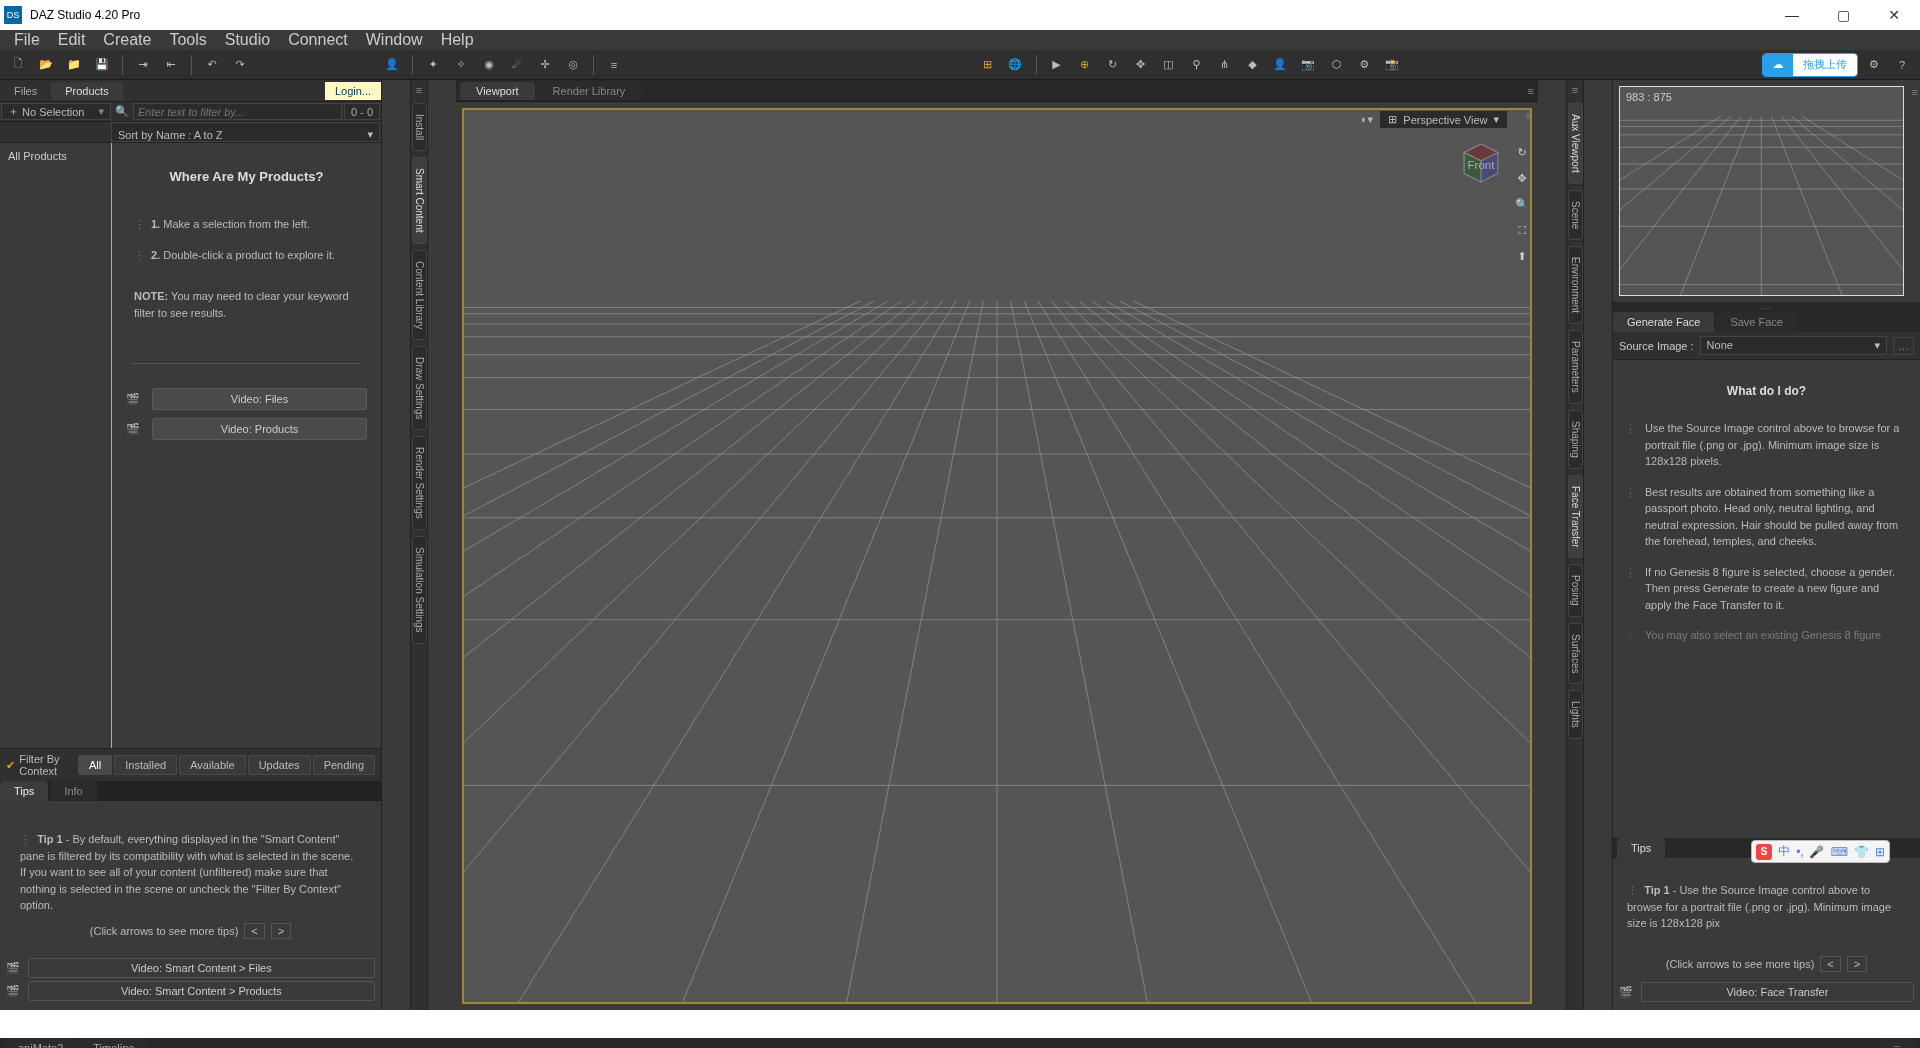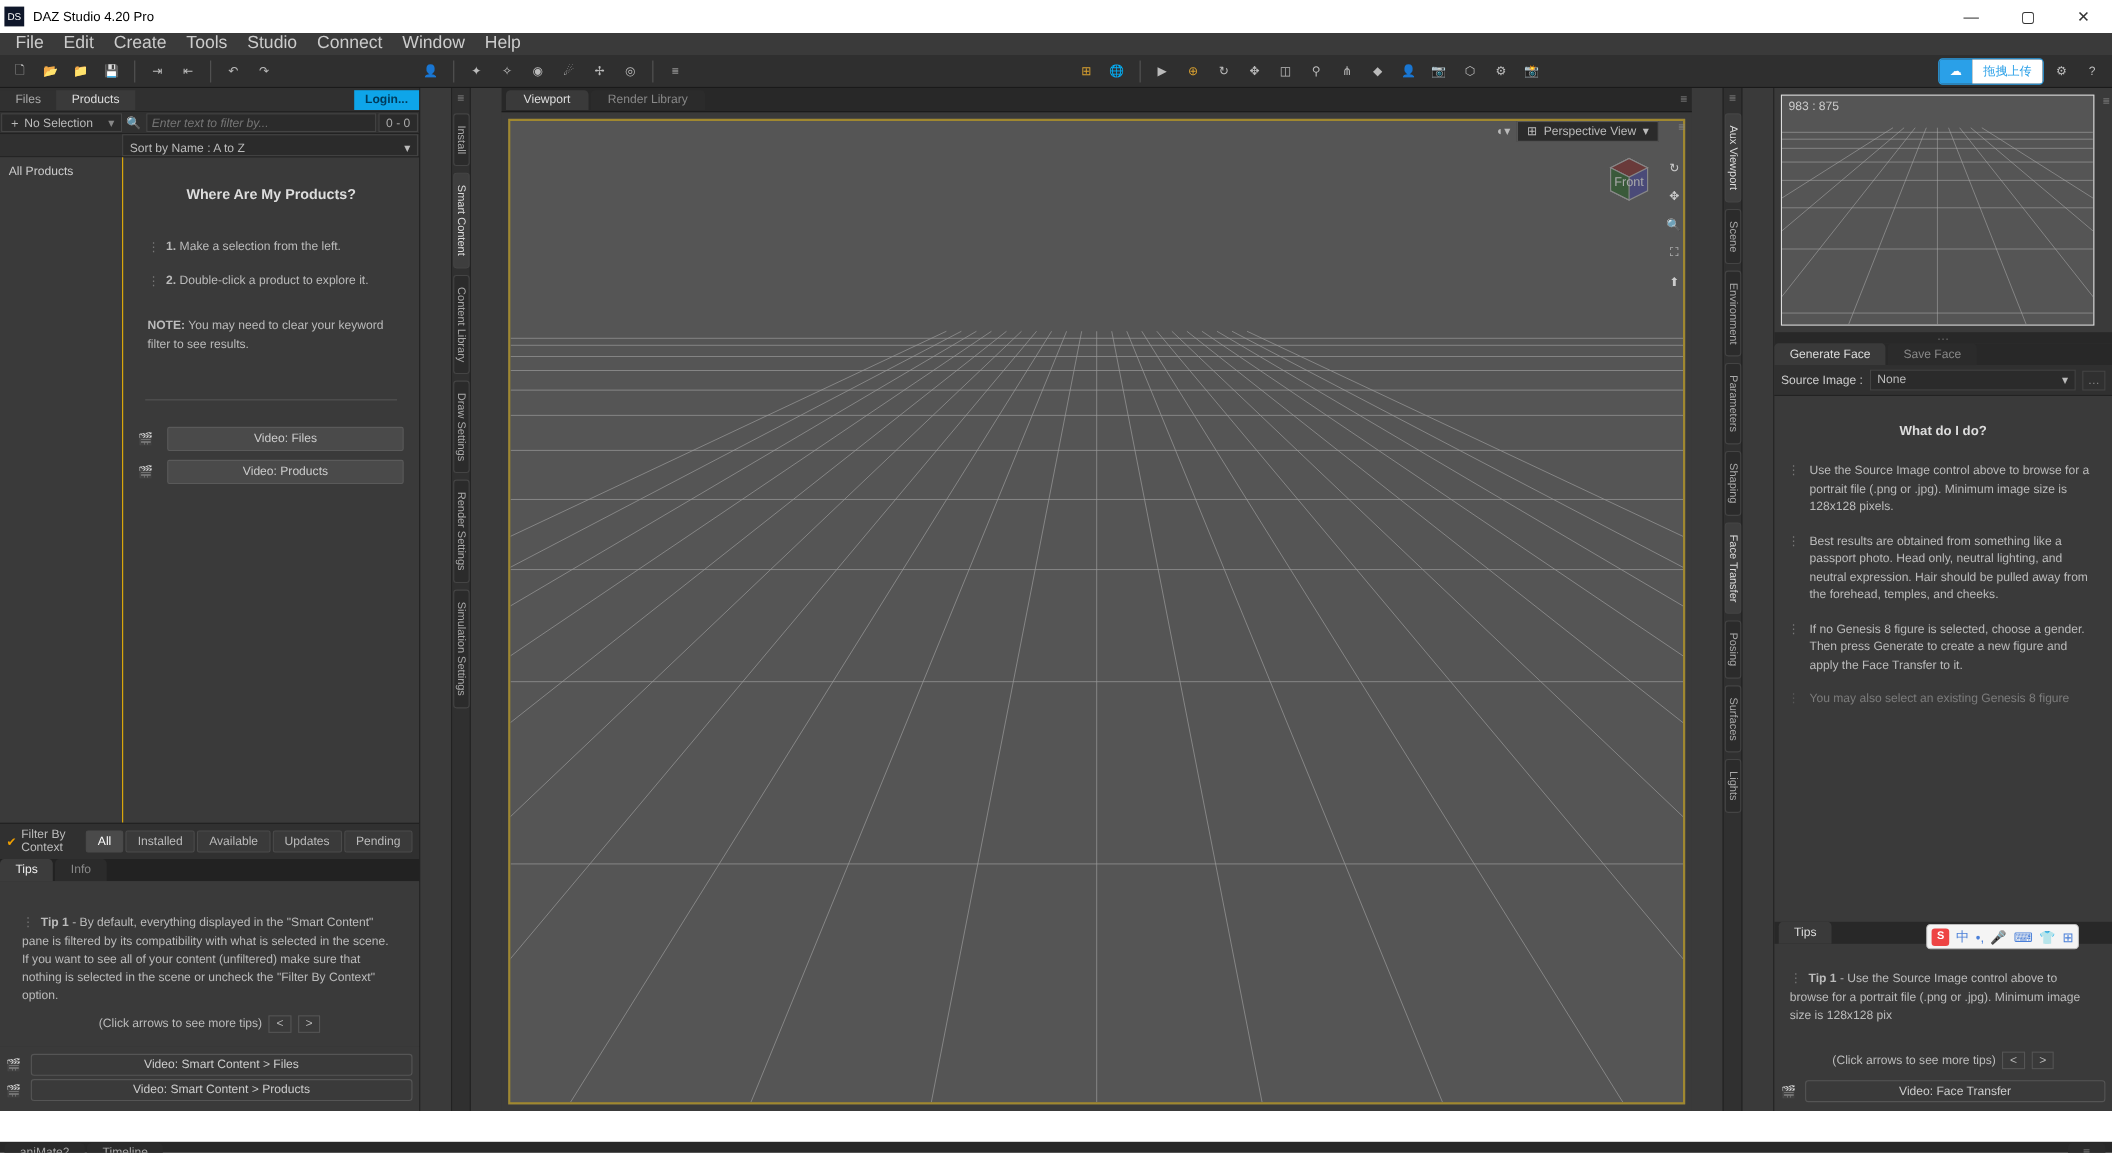--- a/index.html
+++ b/index.html
@@ -1,37 +1,37 @@
 <!DOCTYPE html>
 <html><head>
 <meta charset="utf-8">
 <style>
 * { margin:0; padding:0; box-sizing:border-box; font-family:"Segoe UI",Tahoma,sans-serif; font-size:11px; color:#bbb; user-select:none; }
 body { background:#fff; overflow:hidden; width:1920px; height:1048px; }
 .titlebar { height:30px; background:#fff; display:flex; align-items:center; padding:0 4px; color:#000; }
-.titlebar .logo { width:18px; height:18px; background:#0f172a; margin-right:8px; display:inline-flex; align-items:center; justify-content:center; color:#fff; font-size:9px; }
+.titlebar .logo { width:18px; height:18px; background:#0369a1; margin-right:8px; display:inline-flex; align-items:center; justify-content:center; color:#fff; font-size:9px; }
 .titlebar .title { color:#000; font-size:12px; }
 .titlebar .wincontrols { margin-left:auto; display:flex; gap:18px; padding-right:6px; }
 .titlebar .wincontrols span { font-size:14px; color:#333; padding:4px 10px; cursor:default; }
 .menubar { height:20px; background:#3a3a3a; display:flex; align-items:center; padding:0 6px; gap:2px; }
 .menubar span { color:#ccc; font-size:16px; padding:2px 8px; }
 .toolbar { height:30px; background:#2f2f2f; display:flex; align-items:center; padding:0 6px; gap:4px; border-bottom:1px solid #1a1a1a; }
 .toolbar .sep { width:1px; height:20px; background:#555; margin:0 4px; }
 .toolbar .btn { width:24px; height:24px; display:flex; align-items:center; justify-content:center; color:#bbb; }
 .toolbar .spacer { flex:1; }
 .toolbar .cloud-pill { display:flex; align-items:center; border:1px solid #2aa0e8; border-radius:4px; height:24px; overflow:hidden; margin-left:8px; }
 .toolbar .cloud-pill .icon { background:#2aa0e8; width:30px; height:24px; display:flex; align-items:center; justify-content:center; color:#fff; }
 .toolbar .cloud-pill .lbl { color:#2aa0e8; padding:0 10px; background:#fff; height:24px; display:flex; align-items:center; }
 .main { display:flex; height:calc(100% - 30px - 20px - 30px - 20px - 18px); background:#3a3a3a;gap:28px; }
 
 .left { width:382px; display:flex; flex-direction:column; background:#3a3a3a; border-right:1px solid #222; }
 .left-top { display:flex; align-items:center; height:22px; background:#303030; border-bottom:1px solid #222; }
 .left-top .tab { padding:3px 14px; background:#303030; color:#aaa; }
 .left-top .tab.active { background:#3a3a3a; color:#ddd; }
-.left-top .login { margin-left:auto; background:#0ea5e9; color:#003a5a; padding:3px 10px; font-weight:700; }
+.left-top .login { margin-left:auto; background:#fef9c3; color:#003a5a; padding:3px 10px; font-weight:400; }
 .l-row { display:flex; height:20px; background:#303030; border-bottom:1px solid #222; }
 .l-row .sel { flex:0 0 110px; background:#2b2b2b; display:flex; align-items:center; padding:0 6px; color:#777; border:1px solid #444; margin:1px; }
 .l-row .sel .arrow { margin-left:auto; color:#888; }
 .l-row .search { flex:1; display:flex; align-items:center; background:#2b2b2b; margin:1px; border:1px solid #444; padding:0 4px; }
 .l-row .search input { background:transparent; border:none; outline:none; color:#bbb; flex:1; font-style:italic; }
 .l-row .count { padding:0 6px; color:#aaa; background:#2b2b2b; display:flex; align-items:center; border:1px solid #444; margin:1px; }
 .l-row .sic { width:20px; display:flex; align-items:center; justify-content:center; color:#888; }
 .l-sort { height:20px; background:#2b2b2b; border:1px solid #444; margin:0 1px; display:flex; align-items:flex-end; padding:0 6px; color:#aaa; }
 .l-sort .arrow { margin-left:auto; }
 .left-body { display:flex; flex:1; min-height:0; }

